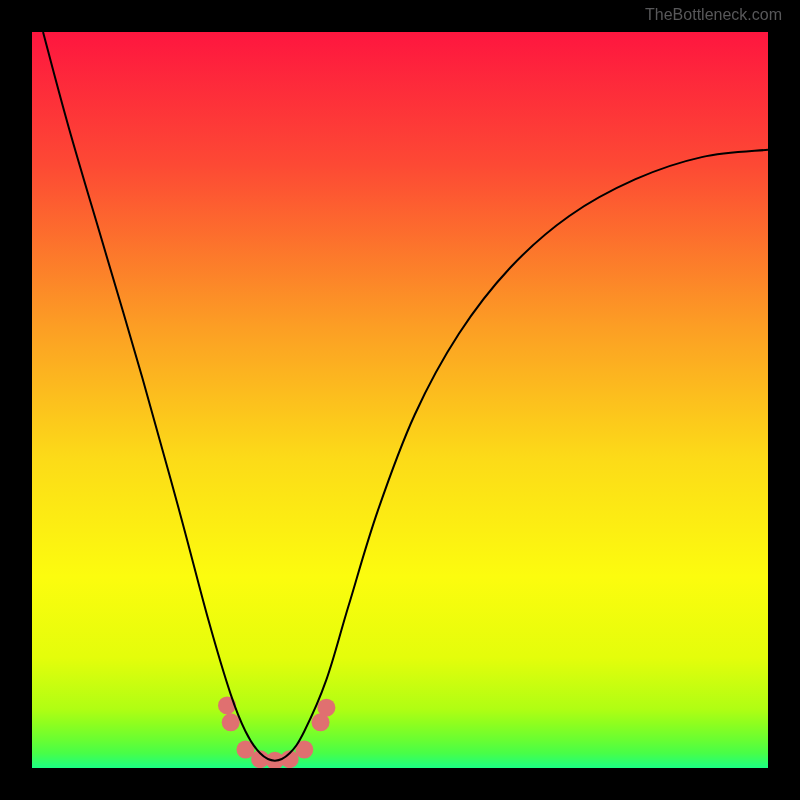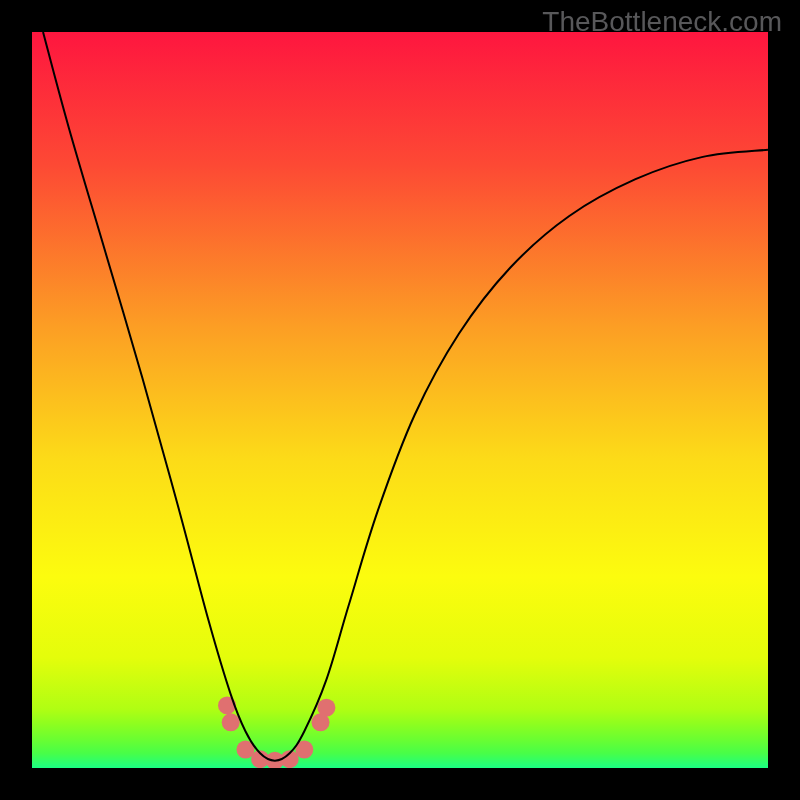--- a/index.html
+++ b/index.html
@@ -29,21 +29,21 @@
   }
   .gradient {
     position: absolute;
     left: 0; top: 0;
     width: 100%; height: 100%;
   }
   .attribution {
     position: absolute;
     top: 6px;
     right: 18px;
-    font-size: 28px;
+    font-size: 16px;
     font-weight: 500;
     color: #58585a;
     letter-spacing: 0px;
     z-index: 10;
   }
   svg.curve {
     position: absolute;
     left: 32px;
     top: 32px;
     width: 736px;

